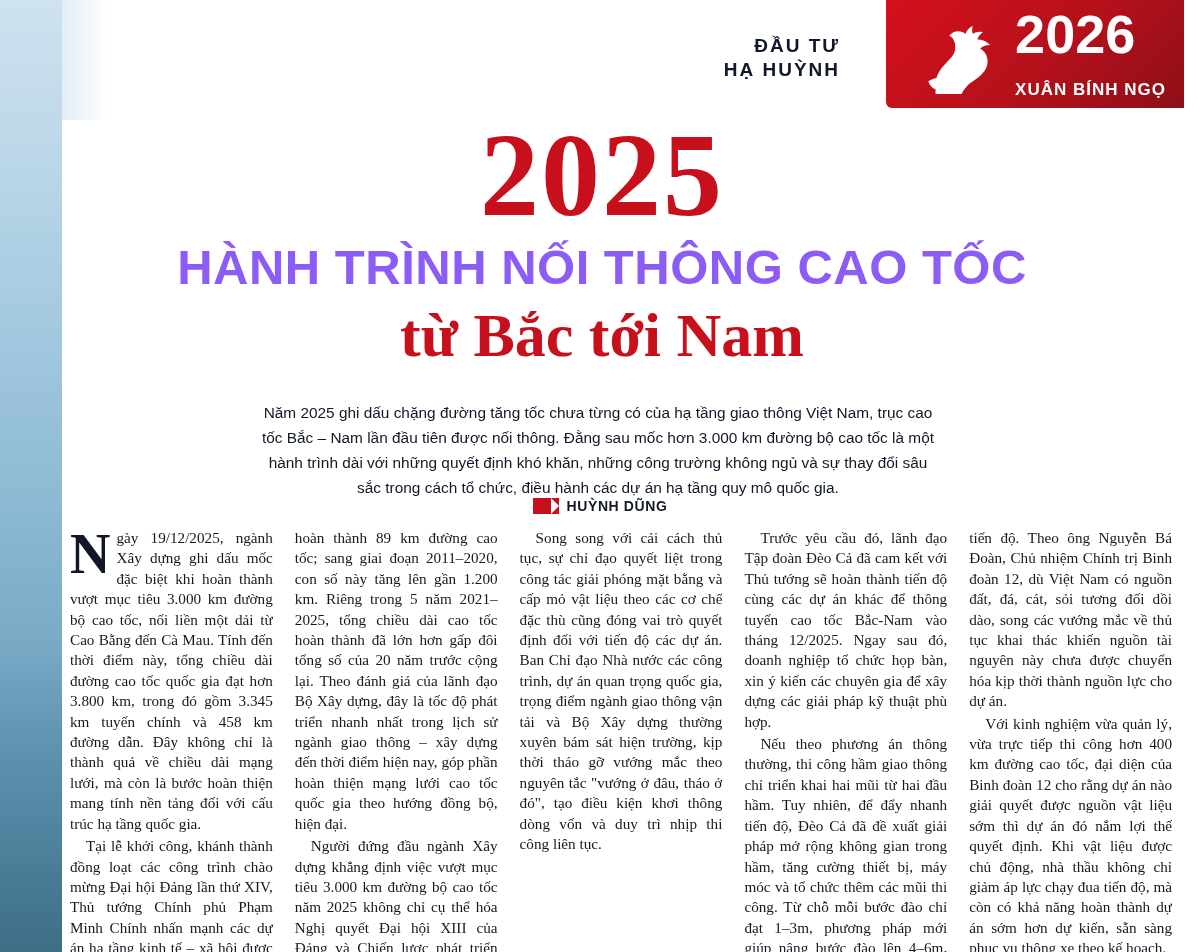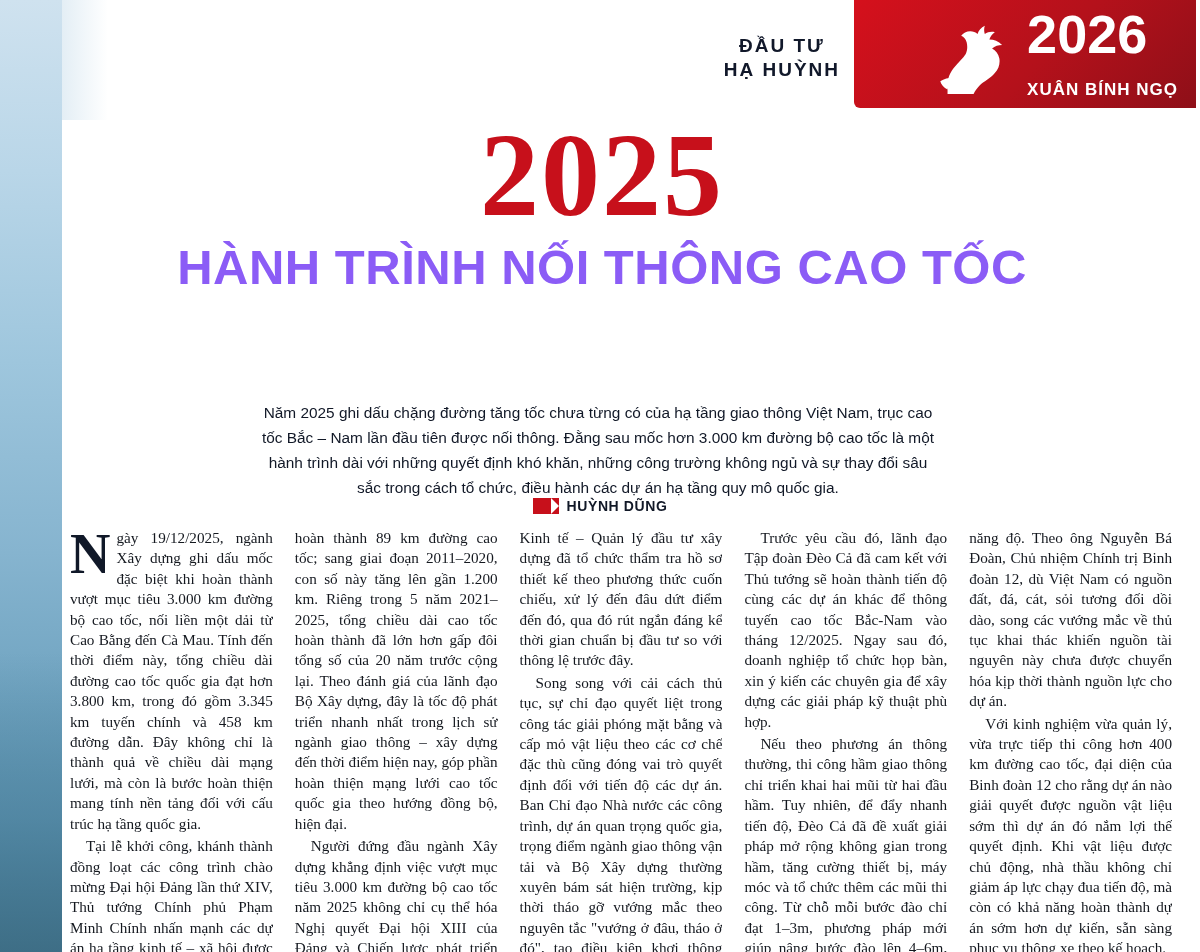--- a/index.html
+++ b/index.html
@@ -32,22 +32,22 @@
   .bg-photo-top {
     position: absolute;
     left: 0; top: 0; width: 1200px; height: 120px;
     background: linear-gradient(90deg,#cfe2ef 0%, #dbe9f2 4%, #ffffff 9%, #ffffff 100%);
     z-index: 0;
   }
 
   
   .masthead {
     position: absolute;
-    right: 4px; top: 0;
-    width: 342px; height: 108px;
+    right: 16px; top: 0;
+    width: 298px; height: 108px;
     background: linear-gradient(135deg,#d5101c 0%, #b4111b 55%, #8e0f18 100%);
     border-bottom-left-radius: 6px;
     z-index: 5;
     display: flex;
     align-items: center;
     justify-content: flex-end;
     padding-right: 18px;
     box-sizing: border-box;
   }
   .masthead-inner {
@@ -76,21 +76,21 @@
     color: #ffffff;
     letter-spacing: 1px;
     text-align: center;
     margin-top: 20px;
   }
 
   
   .section-tag {
     position: absolute;
     right: 360px; top: 34px;
-    text-align: center;
+    text-align: right;
     z-index: 5;
     font-family: "Liberation Sans", sans-serif;
     font-weight: bold;
     color: #11182a;
   }
   .section-tag .l1 { font-size: 19px; letter-spacing: 2px; line-height: 24px;}
   .section-tag .l2 { font-size: 19px; letter-spacing: 2px; line-height: 24px;}
 
   
   .headline-wrap {
@@ -229,20 +229,21 @@
 </div>
 
 <div class="section-tag">
   <div class="l1">ĐẦU TƯ</div>
   <div class="l2">HẠ HUỲNH</div>
 </div>
 
 <div class="headline-wrap">
   <div class="hl-year">2025</div>
   <div class="hl-main">HÀNH TRÌNH NỐI THÔNG CAO TỐC</div>
+  <div class="hl-sub">từ Bắc tới Nam</div>
 </div>
 
 <div class="deck">Năm 2025 ghi dấu chặng đường tăng tốc chưa từng có của hạ tầng giao thông Việt Nam, trục cao tốc Bắc – Nam lần đầu tiên được nối thông. Đằng sau mốc hơn 3.000 km đường bộ cao tốc là một hành trình dài với những quyết định khó khăn, những công trường không ngủ và sự thay đổi sâu sắc trong cách tổ chức, điều hành các dự án hạ tầng quy mô quốc gia.</div>
 
 <div class="byline">
   <span class="flag"></span>
   <span class="name">HUỲNH DŨNG</span>
 </div>
 
 <div class="columns">
@@ -251,29 +252,28 @@
     <p class="first"><span class="dropcap">N</span><span>gày 19/12/2025, ngành Xây dựng ghi dấu mốc đặc biệt khi hoàn thành vượt mục tiêu 3.000 km đường bộ cao tốc, nối liền một dải từ Cao Bằng đến Cà Mau. Tính đến thời điểm này, tổng chiều dài đường cao tốc quốc gia đạt hơn 3.800 km, trong đó gồm 3.345 km tuyến chính và 458 km đường dẫn. Đây không chỉ là thành quả về chiều dài mạng lưới, mà còn là bước hoàn thiện mang tính nền tảng đối với cấu trúc hạ tầng quốc gia.</span></p>
     <p>Tại lễ khởi công, khánh thành đồng loạt các công trình chào mừng Đại hội Đảng lần thứ XIV, Thủ tướng Chính phủ Phạm Minh Chính nhấn mạnh các dự án hạ tầng kinh tế – xã hội được triển khai thời gian qua đã thể hiện rõ tư duy, tầm nhìn và khát vọng phát triển của đất nước Việt</p>
   </div>
 
   <div class="col">
     <p class="first">hoàn thành 89 km đường cao tốc; sang giai đoạn 2011–2020, con số này tăng lên gần 1.200 km. Riêng trong 5 năm 2021–2025, tổng chiều dài cao tốc hoàn thành đã lớn hơn gấp đôi tổng số của 20 năm trước cộng lại. Theo đánh giá của lãnh đạo Bộ Xây dựng, đây là tốc độ phát triển nhanh nhất trong lịch sử ngành giao thông – xây dựng đến thời điểm hiện nay, góp phần hoàn thiện mạng lưới cao tốc quốc gia theo hướng đồng bộ, hiện đại.</p>
     <p>Người đứng đầu ngành Xây dựng khẳng định việc vượt mục tiêu 3.000 km đường bộ cao tốc năm 2025 không chỉ cụ thể hóa Nghị quyết Đại hội XIII của Đảng và Chiến lược phát triển kinh tế – xã hội giai đoạn 2021–2030, mà còn vượt xa nhiều dự báo trước đó. Với lộ trình mở rộng lên 5.000 km vào năm 2030</p>
   </div>
 
   <div class="col">
-    <p class="first">Kinh tế – Quản lý đầu tư xây dựng đã tổ chức thẩm tra hồ sơ thiết kế theo phương thức cuốn chiếu, xử lý đến đâu dứt điểm đến đó, qua đó rút ngắn đáng kể thời gian chuẩn bị đầu tư so với thông lệ trước đây.</p>
     <p>Song song với cải cách thủ tục, sự chỉ đạo quyết liệt trong công tác giải phóng mặt bằng và cấp mỏ vật liệu theo các cơ chế đặc thù cũng đóng vai trò quyết định đối với tiến độ các dự án. Ban Chỉ đạo Nhà nước các công trình, dự án quan trọng quốc gia, trọng điểm ngành giao thông vận tải và Bộ Xây dựng thường xuyên bám sát hiện trường, kịp thời tháo gỡ vướng mắc theo nguyên tắc "vướng ở đâu, tháo ở đó", tạo điều kiện khơi thông dòng vốn và duy trì nhịp thi công liên tục.</p>
 
   </div>
 
   <div class="col">
     <p>Trước yêu cầu đó, lãnh đạo Tập đoàn Đèo Cả đã cam kết với Thủ tướng sẽ hoàn thành tiến độ cùng các dự án khác để thông tuyến cao tốc Bắc-Nam vào tháng 12/2025. Ngay sau đó, doanh nghiệp tổ chức họp bàn, xin ý kiến các chuyên gia để xây dựng các giải pháp kỹ thuật phù hợp.</p>
     <p>Nếu theo phương án thông thường, thi công hầm giao thông chỉ triển khai hai mũi từ hai đầu hầm. Tuy nhiên, để đẩy nhanh tiến độ, Đèo Cả đã đề xuất giải pháp mở rộng không gian trong hầm, tăng cường thiết bị, máy móc và tổ chức thêm các mũi thi công. Từ chỗ mỗi bước đào chỉ đạt 1–3m, phương pháp mới giúp nâng bước đào lên 4–6m, qua đó rút ngắn đáng kể thời gian thi công</p>
   </div>
 
   <div class="col">
-    <p class="first">năng độ. Theo ông Nguyễn Bá Đoàn, Chủ nhiệm Chính trị Binh đoàn 12, dù Việt Nam có nguồn đất, đá, cát, sỏi tương đối dồi dào, song các vướng mắc về thủ tục khai thác khiến nguồn tài nguyên này chưa được chuyển hóa kịp thời thành nguồn lực cho dự án.</p>
+    <p class="first">tiến độ. Theo ông Nguyễn Bá Đoàn, Chủ nhiệm Chính trị Binh đoàn 12, dù Việt Nam có nguồn đất, đá, cát, sỏi tương đối dồi dào, song các vướng mắc về thủ tục khai thác khiến nguồn tài nguyên này chưa được chuyển hóa kịp thời thành nguồn lực cho dự án.</p>
     <p>Với kinh nghiệm vừa quản lý, vừa trực tiếp thi công hơn 400 km đường cao tốc, đại diện của Binh đoàn 12 cho rằng dự án nào giải quyết được nguồn vật liệu sớm thì dự án đó nắm lợi thế quyết định. Khi vật liệu được chủ động, nhà thầu không chỉ giảm áp lực chạy đua tiến độ, mà còn có khả năng hoàn thành dự án sớm hơn dự kiến, sẵn sàng phục vụ thông xe theo kế hoạch.</p>
 
   </div>
 
 </div>
 
 </body></html>

